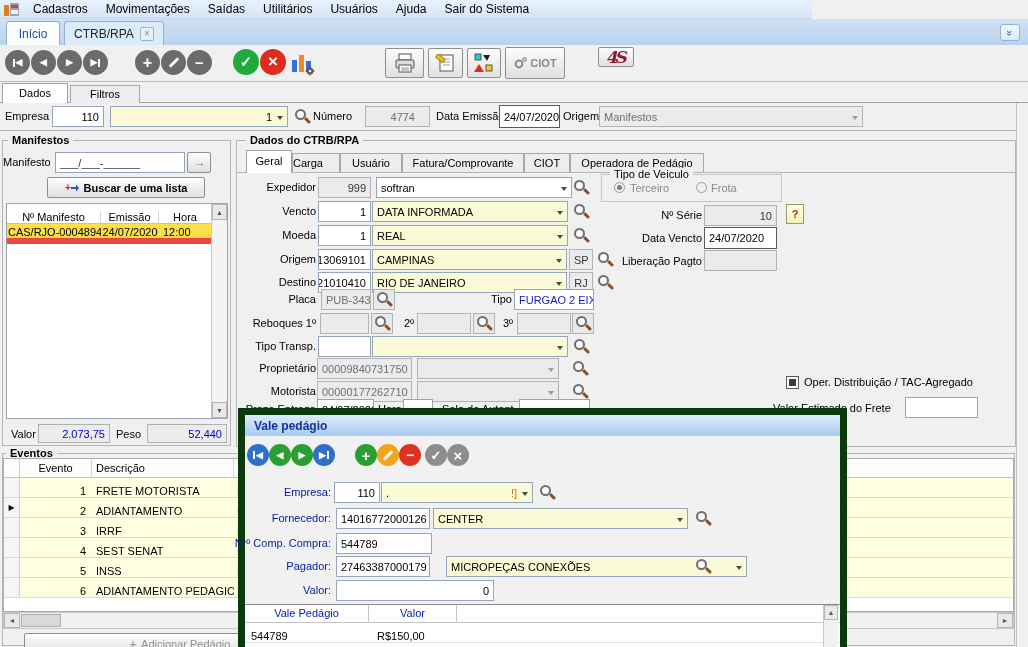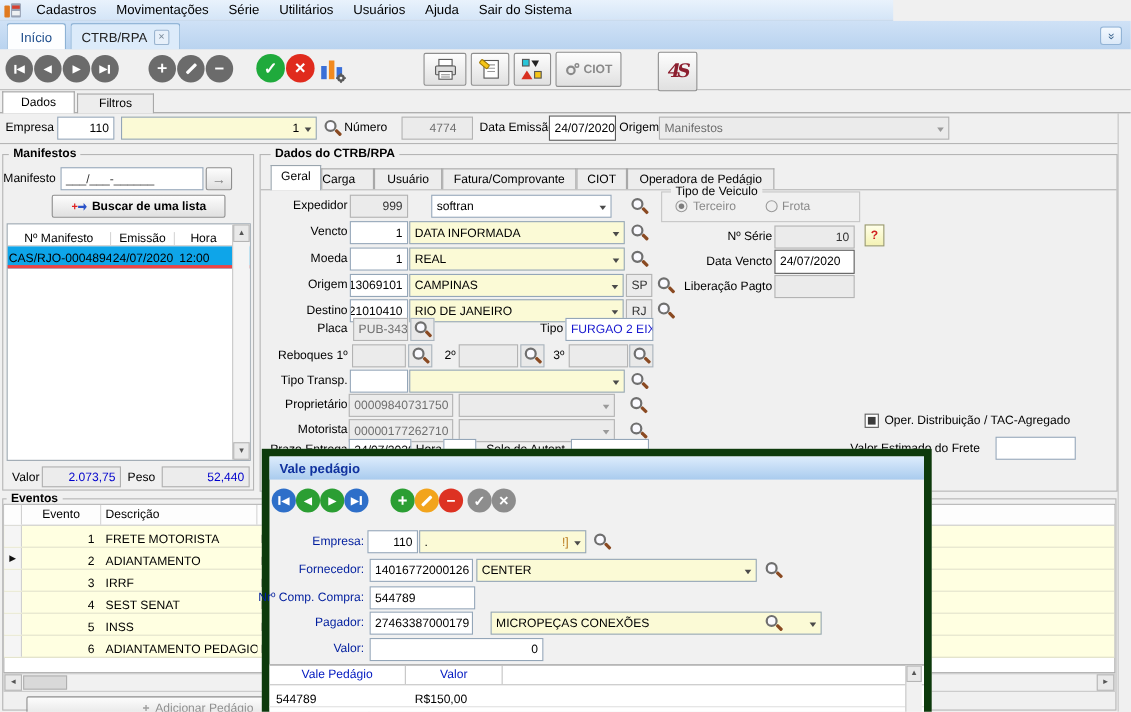--- a/index.html
+++ b/index.html
@@ -61,21 +61,21 @@
       <svg width="17" height="15">
           <rect x="1" y="3" width="5" height="11" rx="1" fill="#e07a20"></rect>
           <rect x="7" y="1" width="9" height="13" rx="1" fill="#98a2b4"></rect>
           <rect x="8" y="3" width="7" height="3" fill="#d84030"></rect>
           <rect x="8" y="8" width="7" height="4" fill="#eef0f2"></rect>
         </svg>
     </span>
     <span style="width:24px"></span>
     <span class="mi">Cadastros</span>
     <span class="mi">Movimentações</span>
-    <span class="mi">Série</span>
+    <span class="mi">Saídas</span>
     <span class="mi">Utilitários</span>
     <span class="mi">Usuários</span>
     <span class="mi">Ajuda</span>
     <span class="mi">Sair do Sistema</span>
   </div>
 
   <div class="tabstrip">
     <div class="dtab" style="left:6px;width:54px;background:#fdfeff;color:#1f4e8c">
       <span>Início</span>
     </div>
@@ -149,21 +149,21 @@
         <rect x="13" y="13" width="6" height="6" fill="#f5c518" stroke="#555"></rect>
       </svg>
   </div>
   <div class="btn" style="left:505px;top:47px;width:60px;height:32px;color:#8a8a8a;font-weight:bold;gap:3px">
     <svg width="14" height="14">
         <circle cx="6" cy="8" r="3.4" fill="none" stroke="#8a8a8a" stroke-width="2"></circle>
         <circle cx="11.5" cy="3.5" r="1.6" fill="none" stroke="#8a8a8a" stroke-width="1.4"></circle>
       </svg>
     <span>CIOT</span>
   </div>
-  <div class="btn" style="left:598px;top:47px;width:36px;height:36px">
+  <div class="btn" style="left:598px;top:47px;width:36px;height:20px">
     <span style="font-family:'DejaVu Serif',serif;font-style:italic;font-weight:bold;font-size:17px;color:#8c1f2f;letter-spacing:-3px">4S</span>
   </div>
 
   <div class="A" style="left:0;top:82px;width:1028px;height:21px;border-bottom:1px solid #a0a0a0"></div>
   <div class="A" style="left:2px;top:83px;width:66px;height:20px;background:#fff;border:1px solid #a0a0a0;border-bottom:none;text-align:center;line-height:19px">Dados</div>
   <div class="A" style="left:70px;top:85px;width:70px;height:18px;background:#ededed;border:1px solid #a8a8a8;border-bottom:none;text-align:center;line-height:17px">Filtros</div>
 
   <span class="L" style="left:5px;top:106px">Empresa</span>
   <div class="F re" style="left:52px;top:106px;width:52px">
       <span>110</span>
@@ -205,21 +205,21 @@
       </svg>
     <span>Buscar de uma lista</span>
   </div>
 
   <div class="A" style="left:6px;top:203px;width:222px;height:216px;background:#fff;border:1px solid #9aa5ae">
     <div class="trow" style="height:20px;border-bottom:1px solid #c3c3c3">
       <div class="cell" style="width:94px;text-align:center;border-right:1px solid #d5d5d5">Nº Manifesto</div>
       <div class="cell" style="width:58px;text-align:center;border-right:1px solid #d5d5d5">Emissão</div>
       <div class="cell" style="width:52px;text-align:center">Hora</div>
     </div>
-    <div class="trow" style="height:20px;background:#0ea5e9;border-bottom:3px solid #ef4444">
+    <div class="trow" style="height:20px;background:#fde047;border-bottom:6px solid #ef4444">
       <div class="cell" style="width:94px;padding-left:1px">CAS/RJO-0004894</div>
       <div class="cell" style="width:58px;text-align:center">24/07/2020</div>
       <div class="cell" style="width:46px;padding-left:4px">12:00</div>
     </div>
     <div class="A" style="right:0;top:0;width:16px;height:100%;background:#f4f4f4;border-left:1px solid #c8c8c8">
       <div class="sba" style="width:100%;height:16px">▲</div>
       <div class="sba A" style="left:0;bottom:0;width:100%;height:16px">▼</div>
     </div>
   </div>
   <span class="L" style="left:11px;top:424px">Valor</span>
@@ -239,21 +239,21 @@
   <div class="A" style="left:292px;top:153px;width:48px;height:19px;background:#ededed;border:1px solid #a8a8a8;border-bottom:none;text-align:left;line-height:18px">Carga</div>
   <div class="A" style="left:340px;top:153px;width:62px;height:19px;background:#ededed;border:1px solid #a8a8a8;border-bottom:none;text-align:center;line-height:18px">Usuário</div>
   <div class="A" style="left:402px;top:153px;width:122px;height:19px;background:#ededed;border:1px solid #a8a8a8;border-bottom:none;text-align:center;line-height:18px">Fatura/Comprovante</div>
   <div class="A" style="left:524px;top:153px;width:46px;height:19px;background:#ededed;border:1px solid #a8a8a8;border-bottom:none;text-align:center;line-height:18px">CIOT</div>
   <div class="A" style="left:570px;top:153px;width:134px;height:19px;background:#ededed;border:1px solid #a8a8a8;border-bottom:none;text-align:center;line-height:18px">Operadora de Pedágio</div>
 
   <span class="L" style="right:712px;top:177px">Expedidor</span>
   <div class="F g re" style="left:318px;top:177px;width:53px;color:#333">
       <span>999</span>
     </div>
-  <div class="F" style="left:392px;top:177px;width:164px">
+  <div class="F" style="left:376px;top:177px;width:196px">
       <span>softran</span>
       <i class="arr"></i>
     </div>
   <span class="mag" style="left:573px;top:178px"></span>
 
   <span class="L" style="right:712px;top:201px">Vencto</span>
   <div class="F re" style="left:318px;top:201px;width:53px">
       <span>1</span>
     </div>
   <div class="F y" style="left:372px;top:201px;width:196px">

